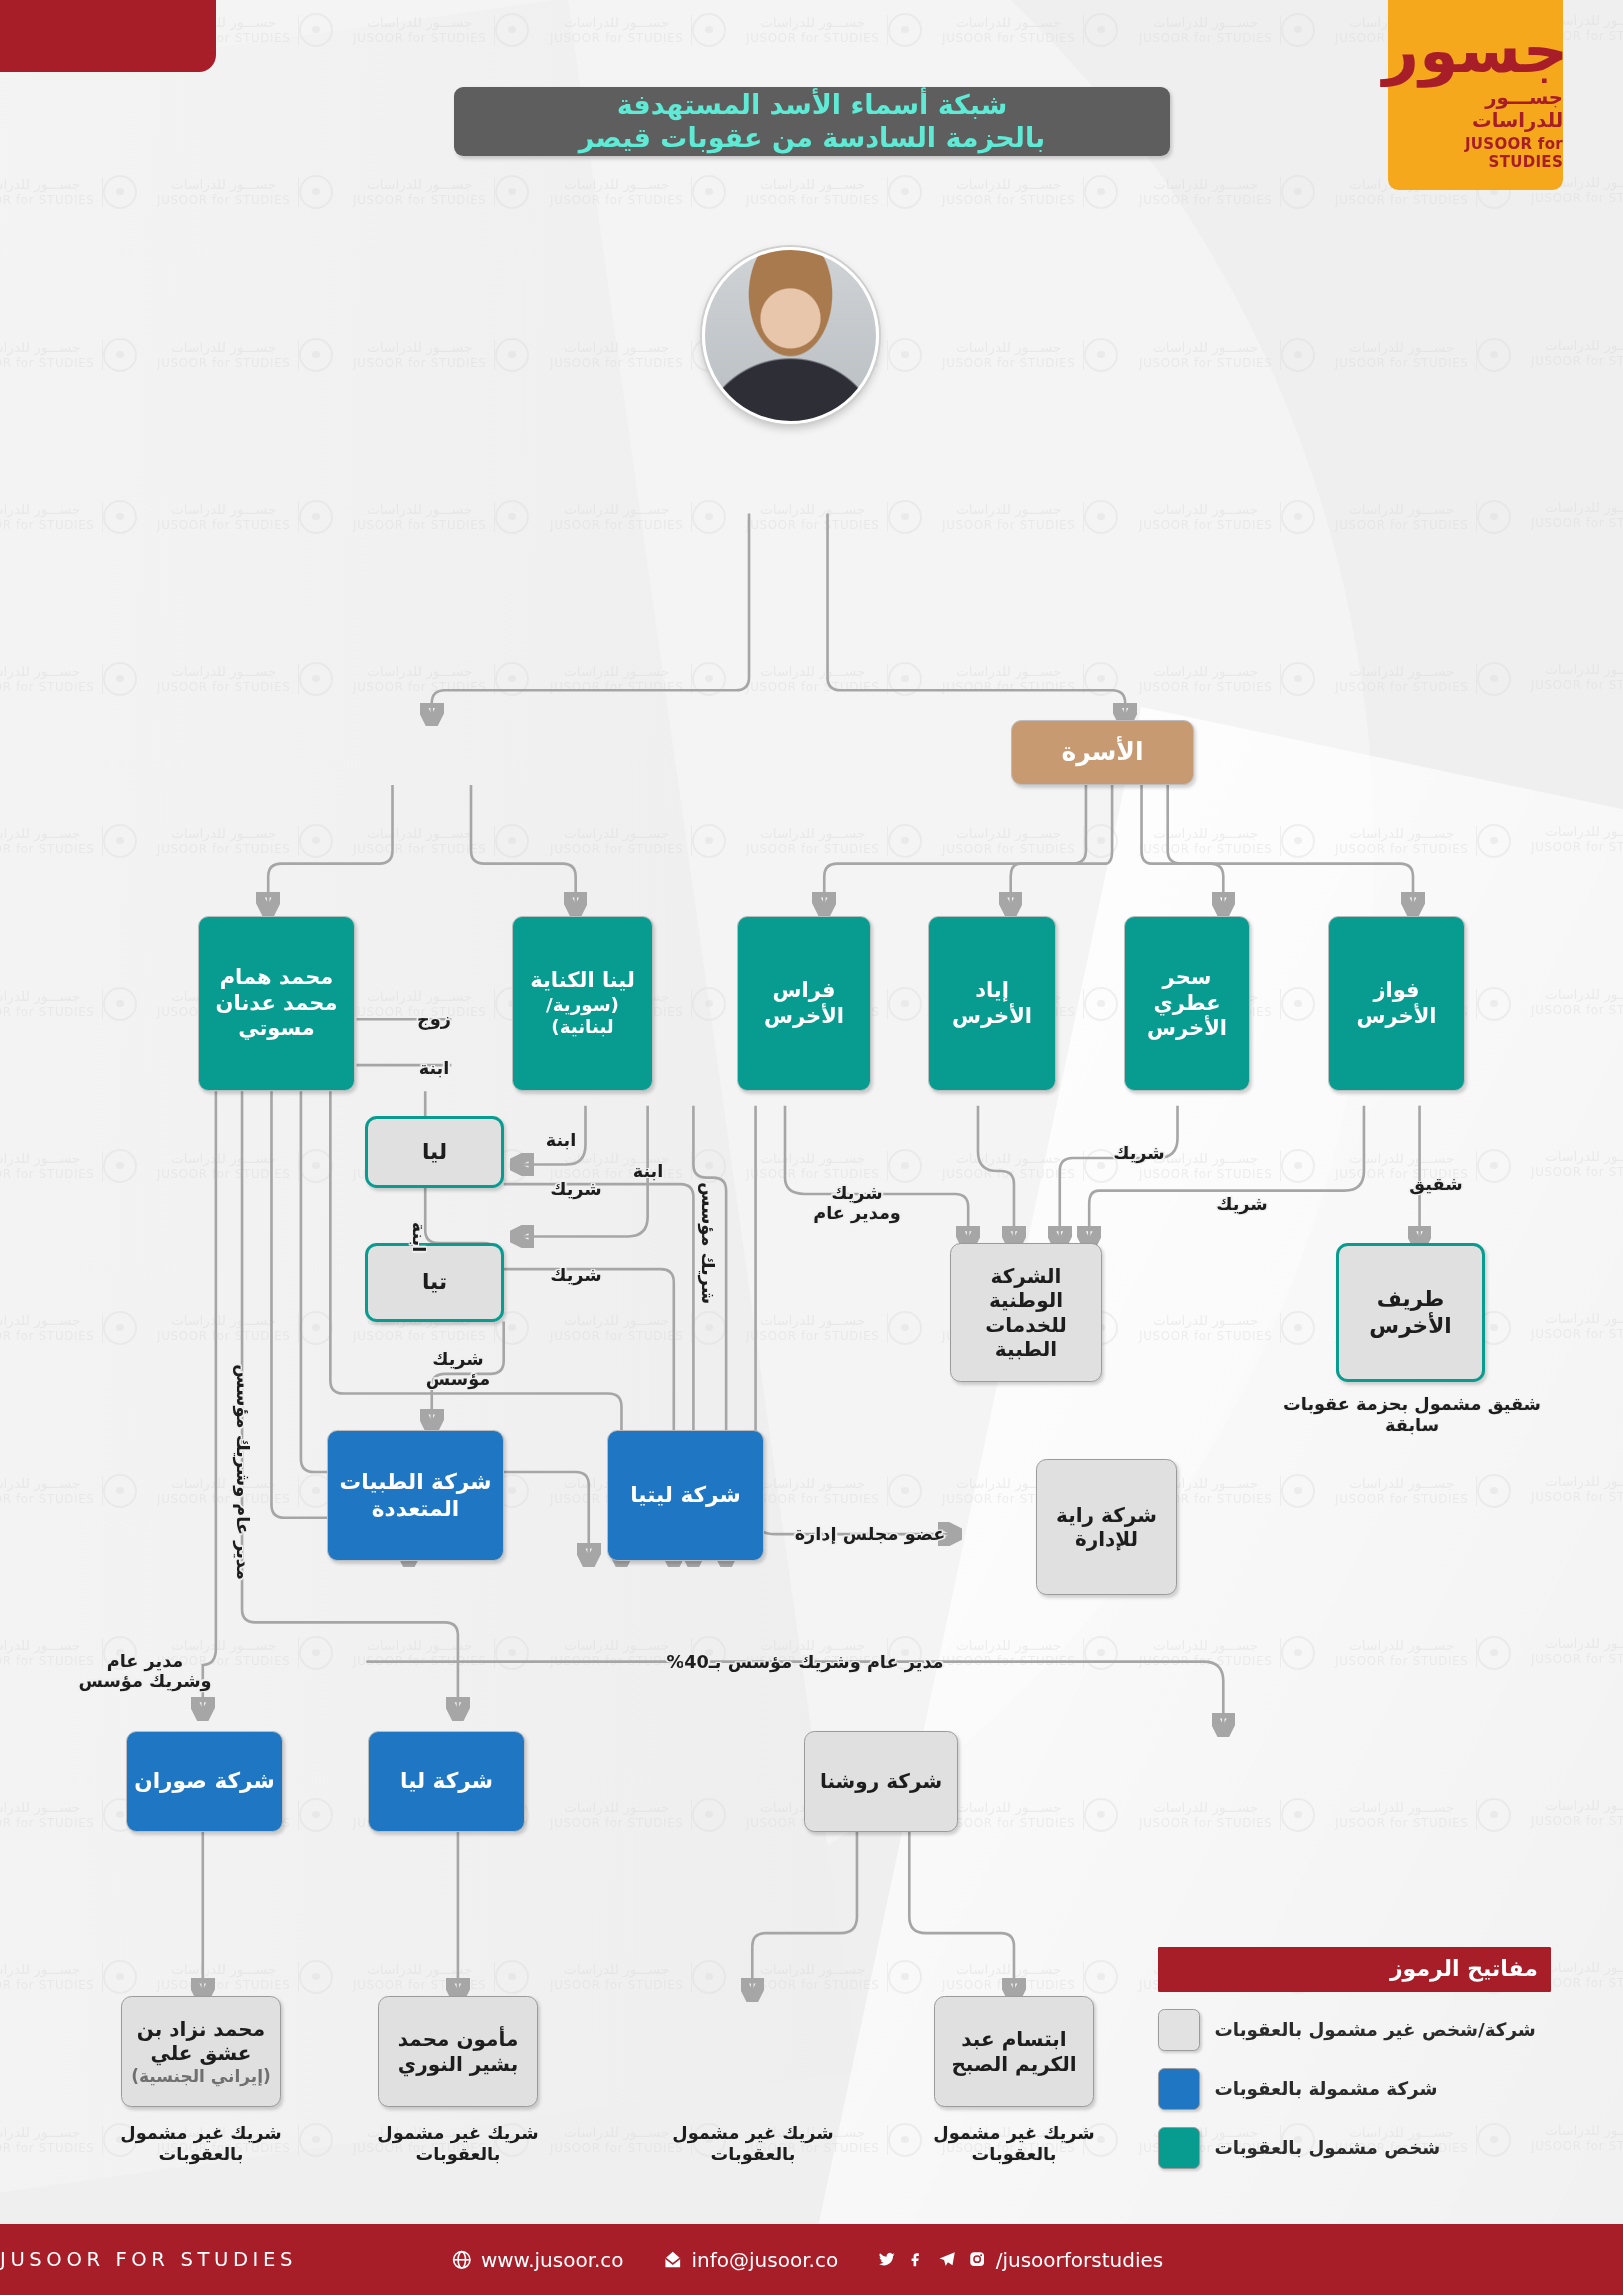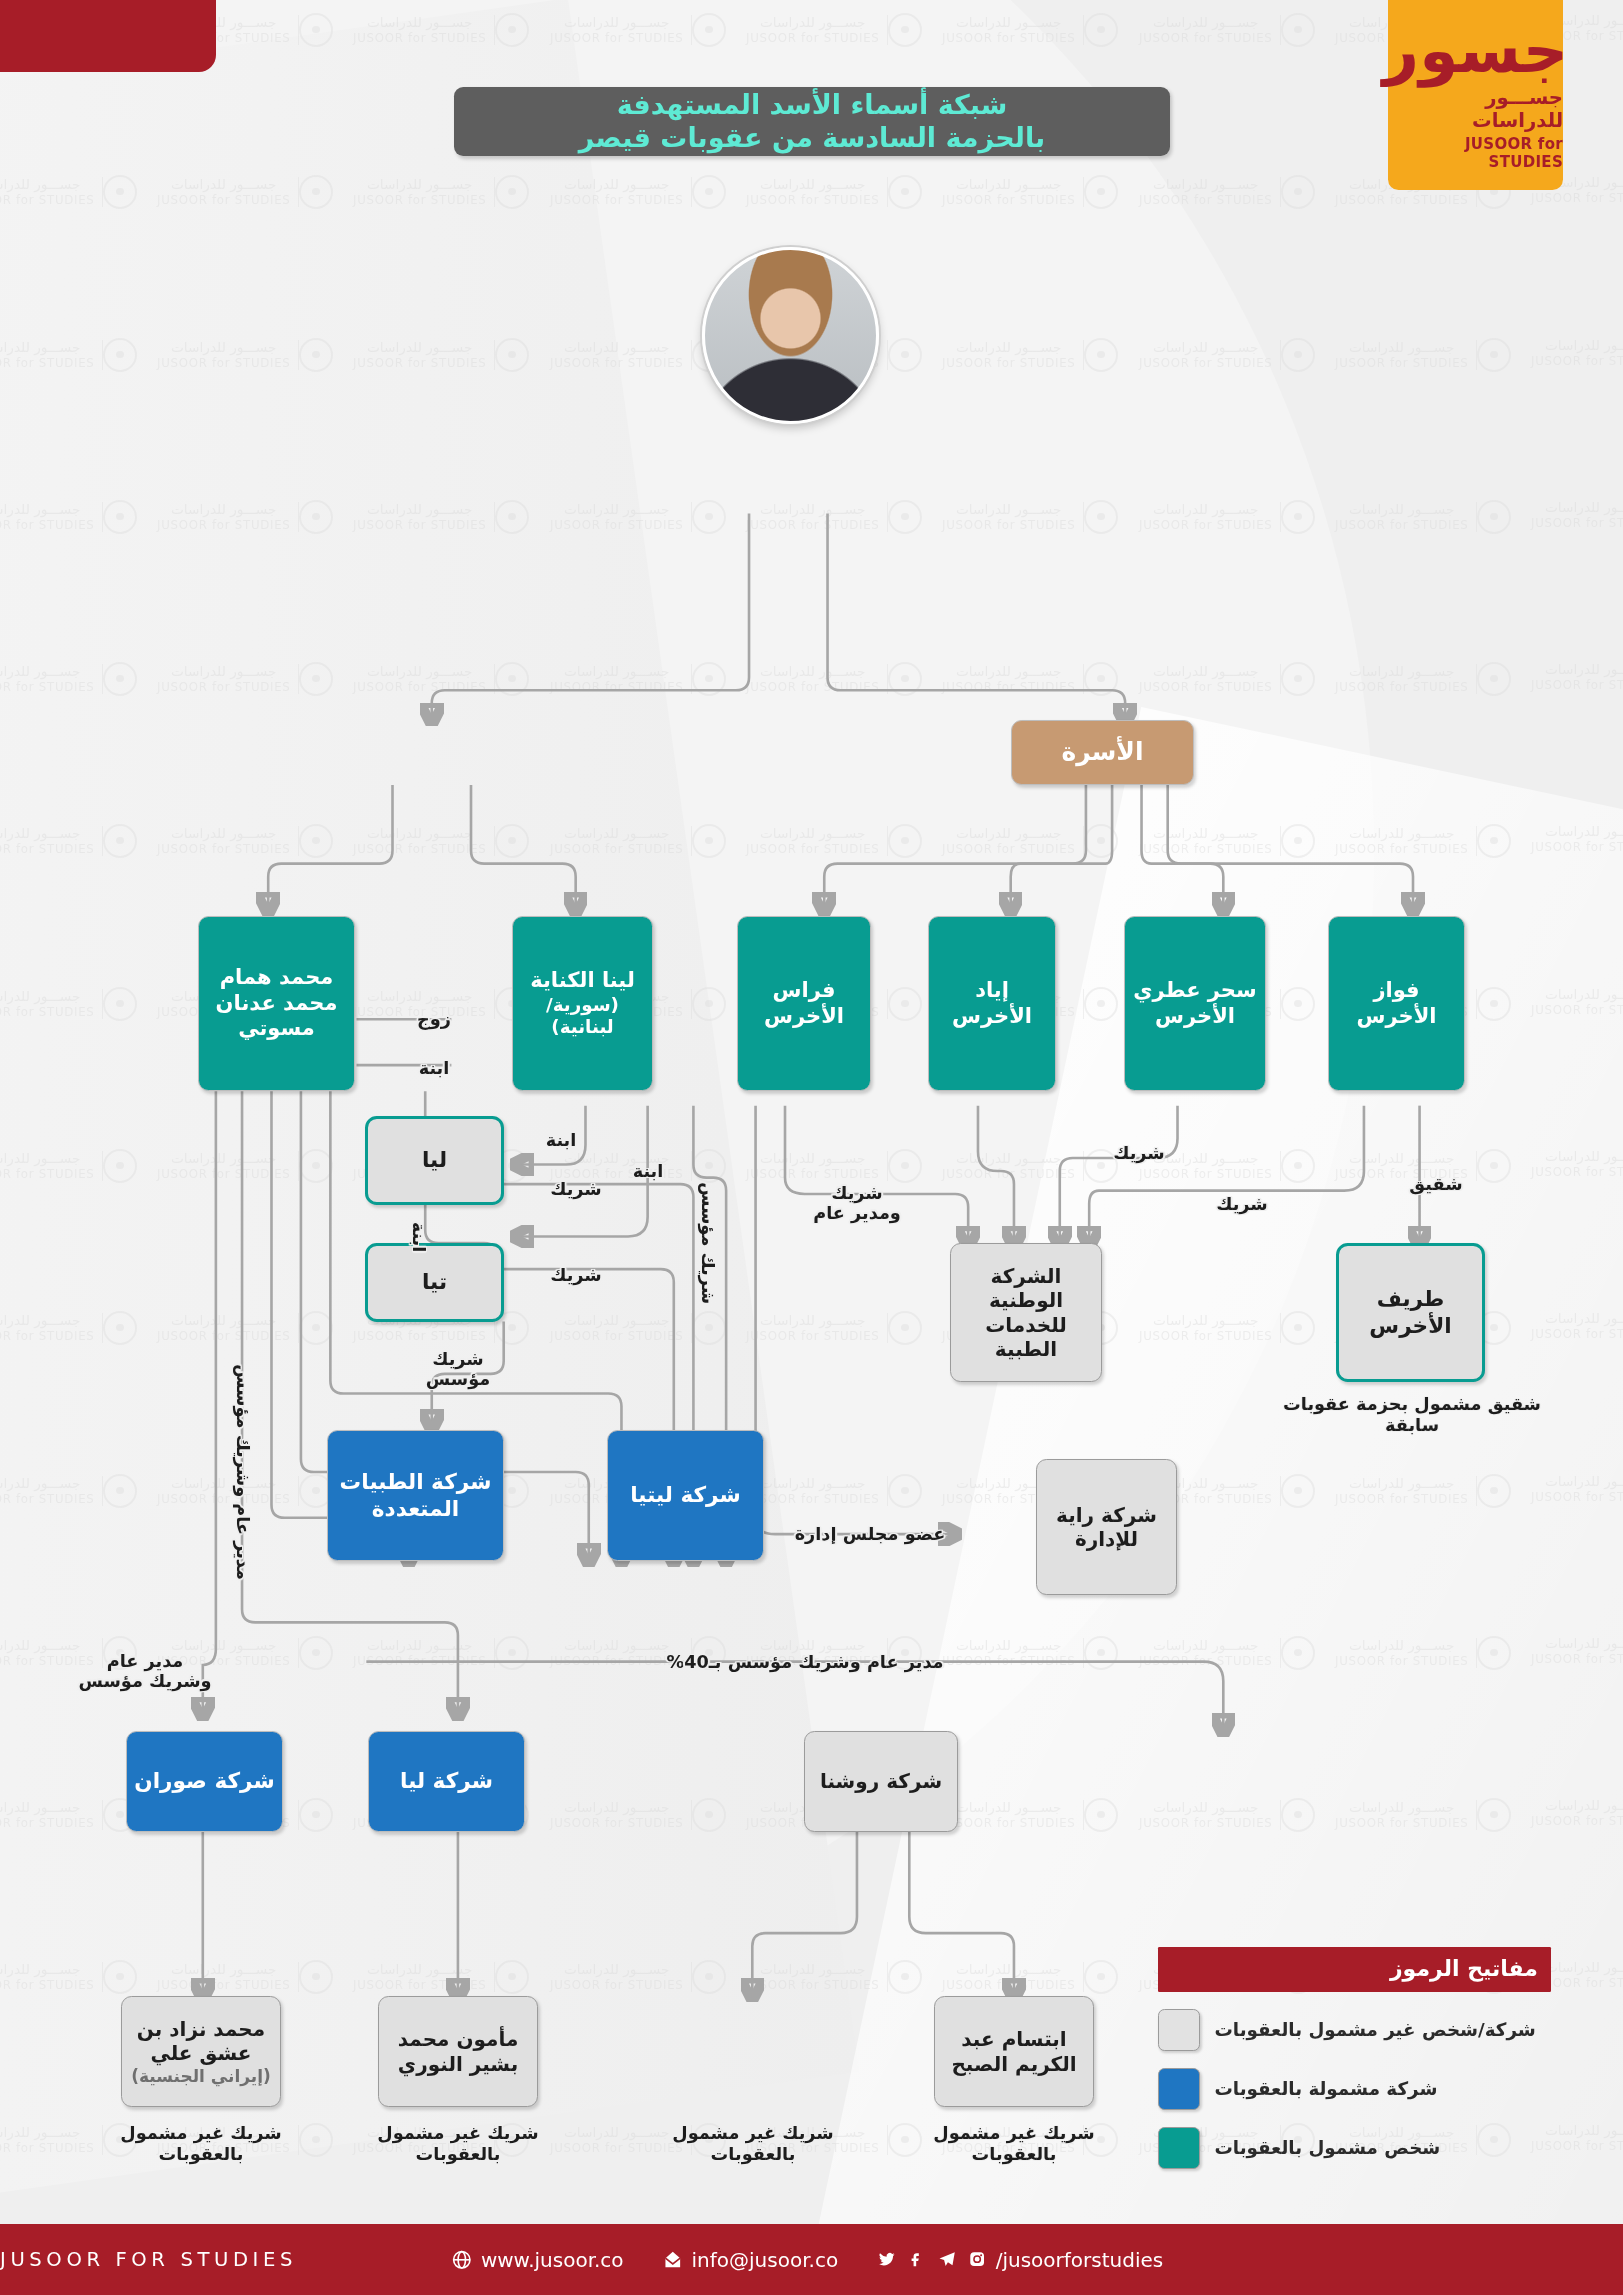--- a/index.html
+++ b/index.html
@@ -389,25 +389,25 @@
 
   <div class="node n-teal" style="left:512px;top:916px;width:141px;height:175px;flex-direction:column;">
     <span>لينا الكناية</span>
     <span class="sub">(سورية/لبنانية)</span>
   </div>
 
   <div class="node n-teal" style="left:737px;top:916px;width:134px;height:175px;">فراس الأخرس</div>
 
   <div class="node n-teal" style="left:928px;top:916px;width:128px;height:175px;">إياد الأخرس</div>
 
-  <div class="node n-teal" style="left:1124px;top:916px;width:142px;height:175px;">سحر عطري الأخرس</div>
+  <div class="node n-teal" style="left:1124px;top:916px;width:126px;height:175px;">سحر عطري الأخرس</div>
 
   <div class="node n-teal" style="left:1328px;top:916px;width:137px;height:175px;">فواز الأخرس</div>
 
-  <div class="node n-relative" style="left:365px;top:1116px;width:139px;height:89px;">ليا</div>
+  <div class="node n-relative" style="left:365px;top:1116px;width:139px;height:72px;">ليا</div>
 
   <div class="node n-relative" style="left:365px;top:1243px;width:139px;height:79px;">تيا</div>
 
   <div class="node n-gray" style="left:950px;top:1243px;width:152px;height:139px;">الشركة الوطنية للخدمات الطبية</div>
 
   <div class="node n-relative" style="left:1336px;top:1243px;width:149px;height:139px;">طريف الأخرس</div>
 
   <div class="caption" style="left:1412px;top:1394px;width:262px;">شقيق مشمول بحزمة عقوبات سابقة</div>
 
   <div class="node n-blue" style="left:327px;top:1430px;width:177px;height:131px;">شركة الطبيات المتعددة</div>

